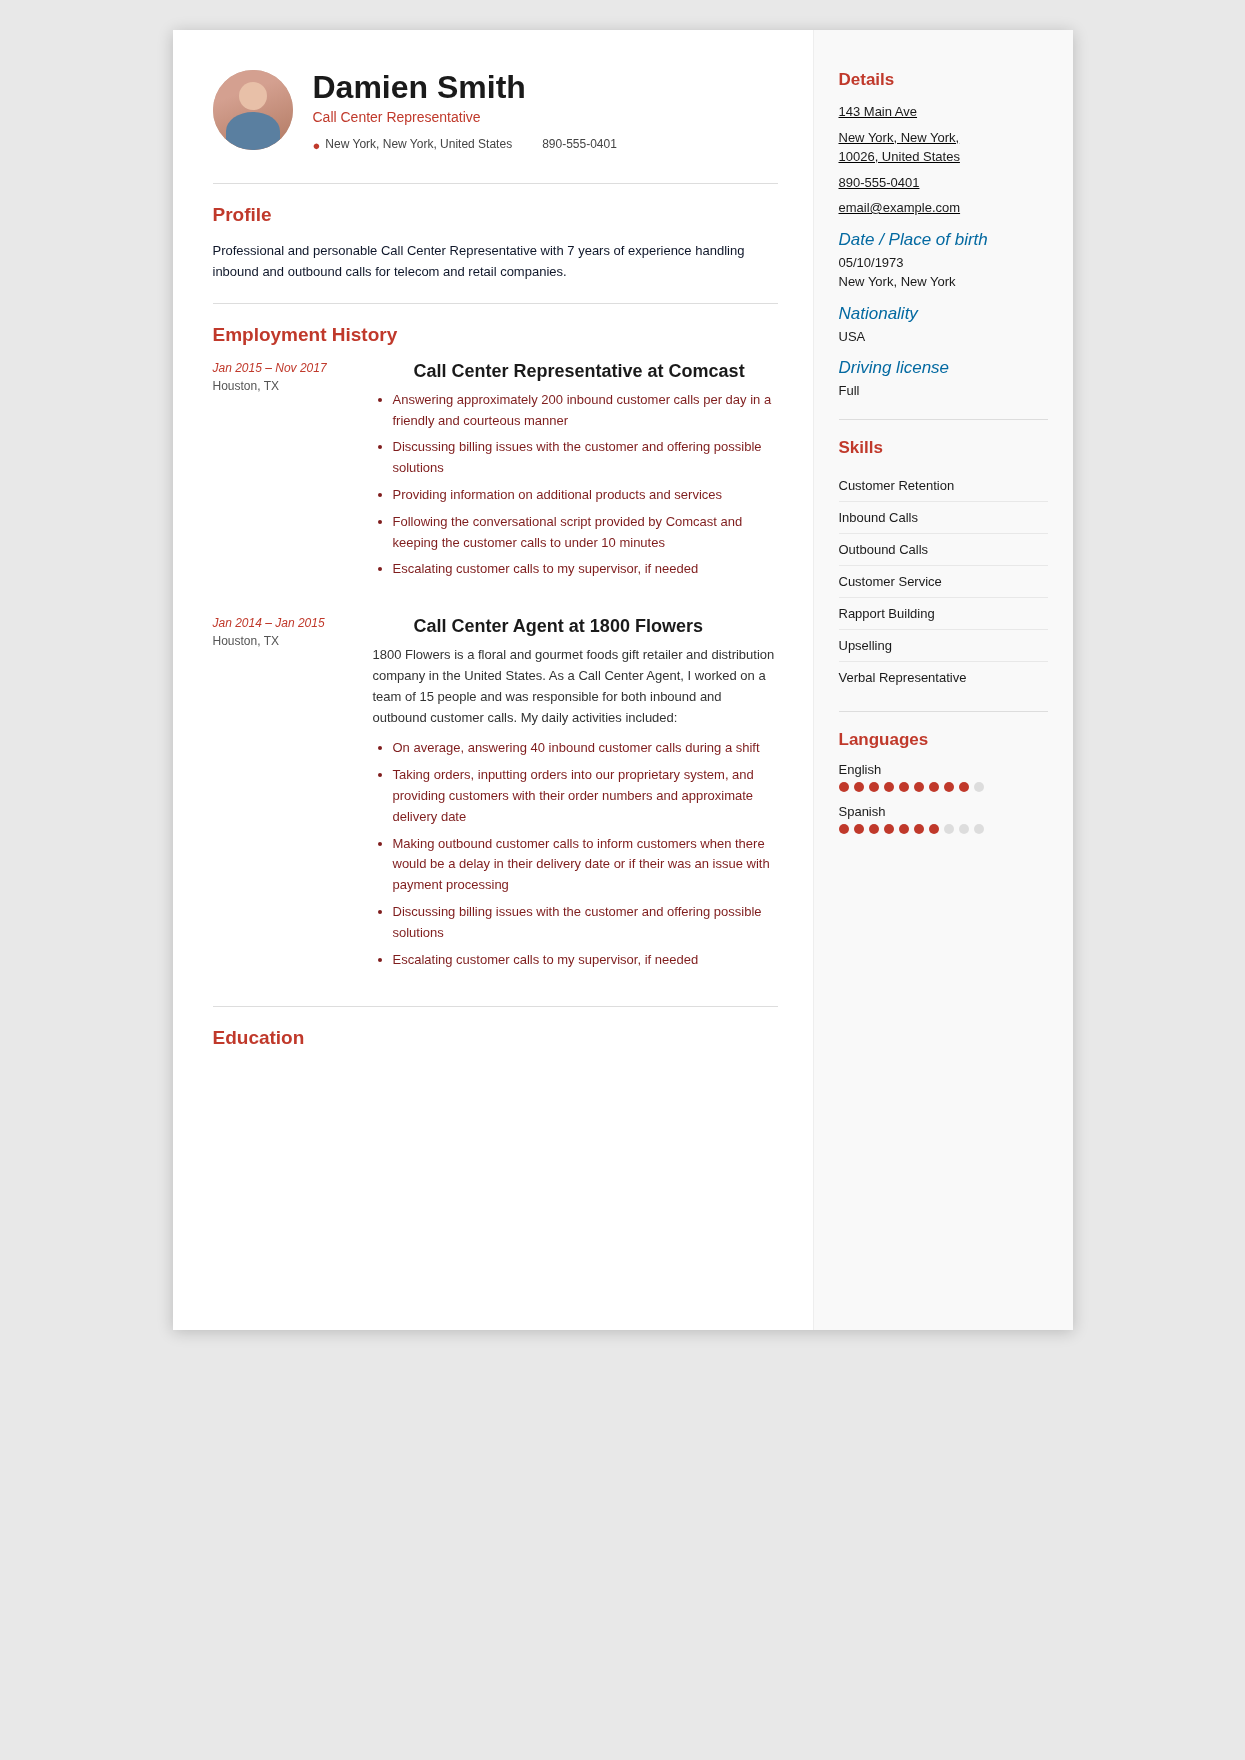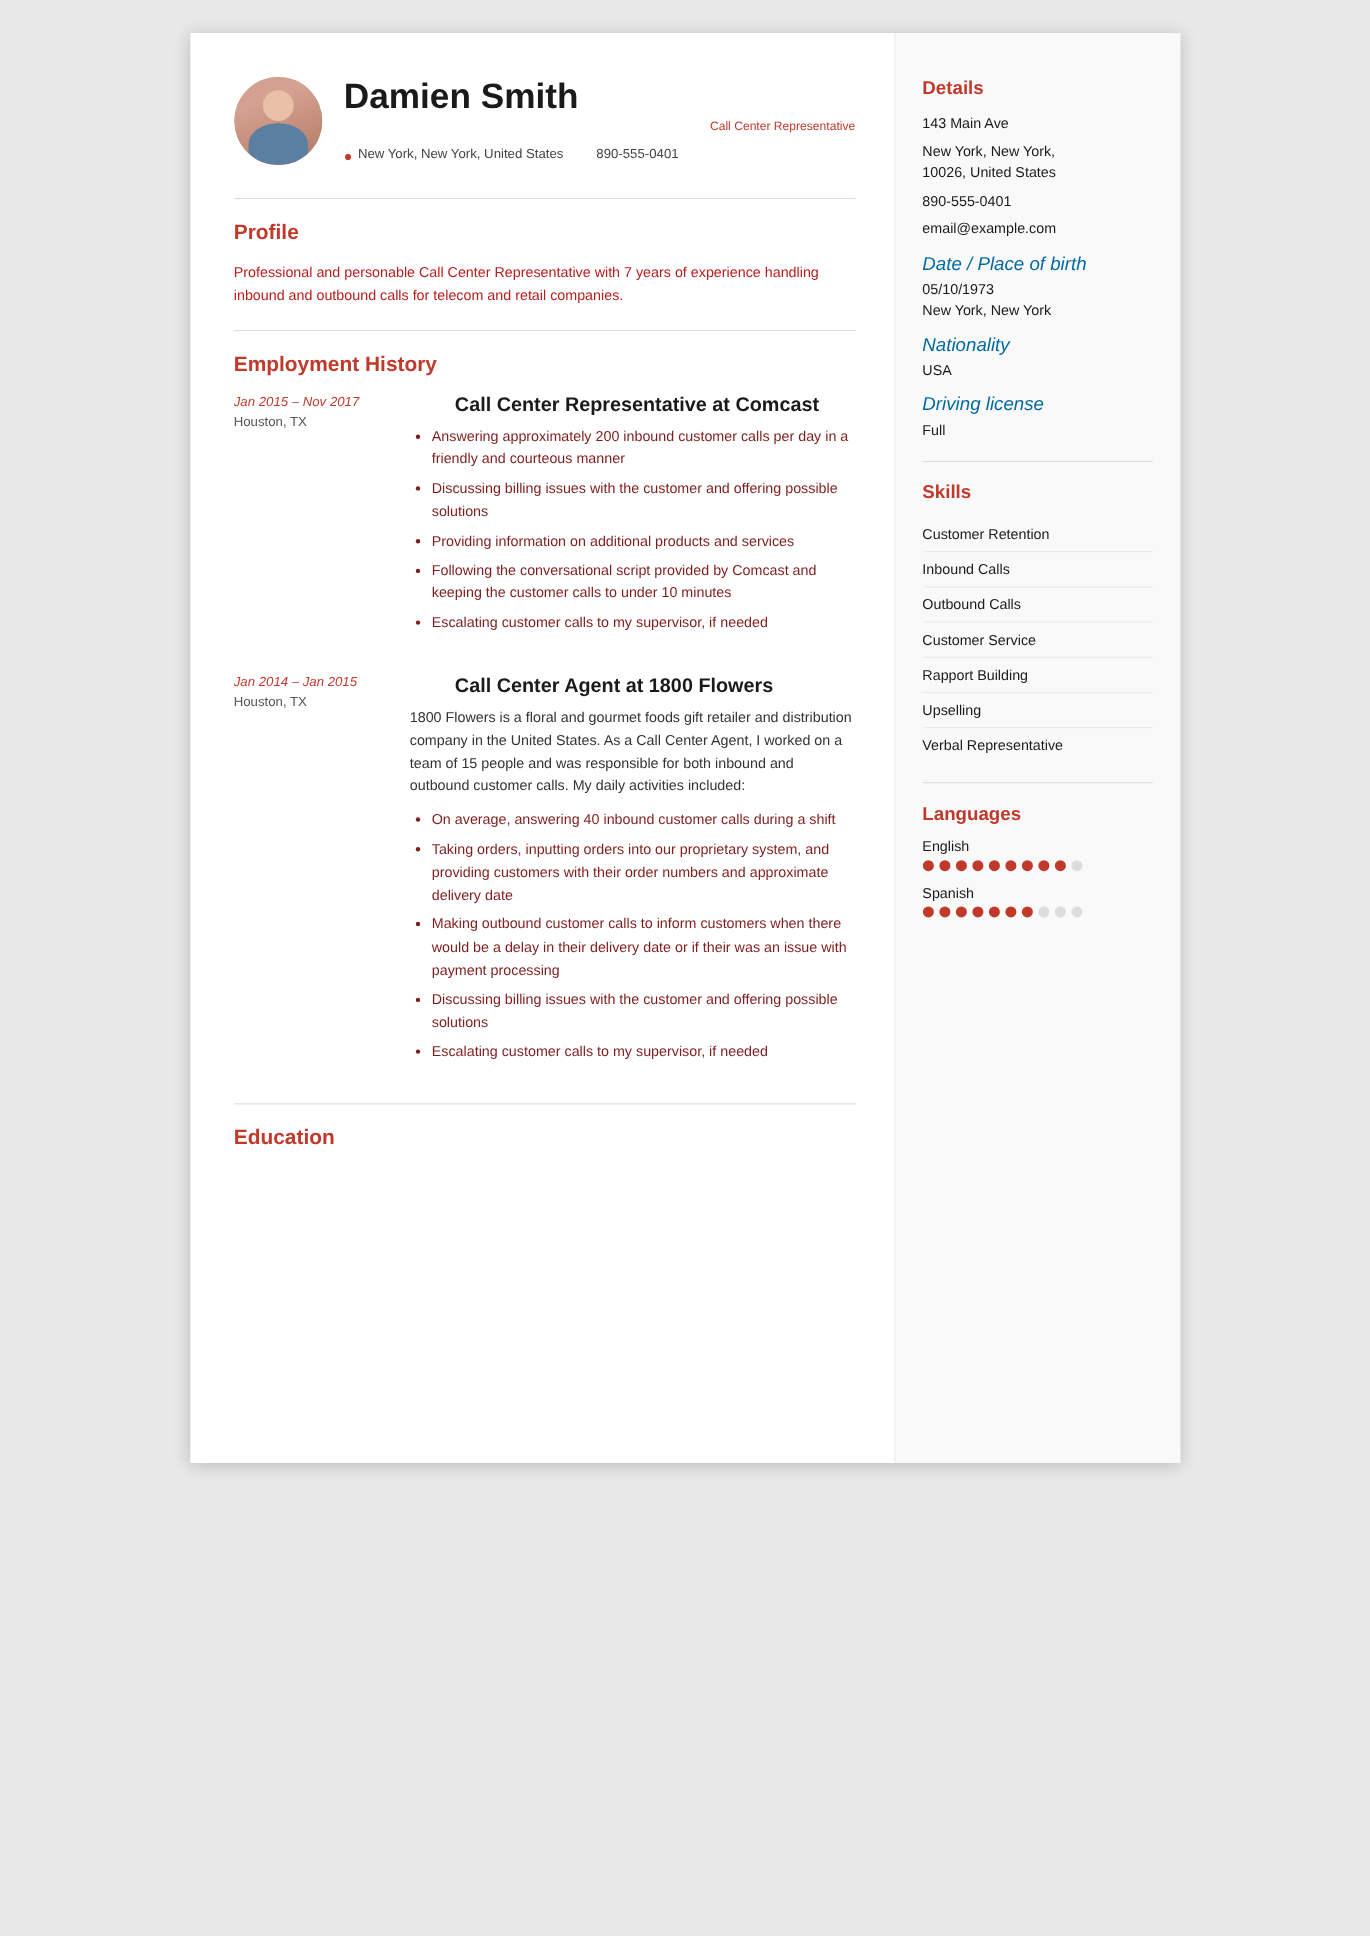--- a/index.html
+++ b/index.html
@@ -88,25 +88,24 @@
       flex: 1;
     }
     .name {
       font-size: 32px;
       font-weight: bold;
       color: #1a1a1a;
       line-height: 1.1;
       margin-bottom: 4px;
     }
     .title {
-      font-size: 11px;
+      font-size: 14px;
       color: #c0392b;
       margin-bottom: 12px;
       font-weight: normal;
-      text-align: right;
     }
     .contact-row {
       display: flex;
       align-items: flex-start;
       gap: 30px;
       font-size: 12px;
       color: #444;
     }
     .location-item {
       display: flex;
@@ -131,21 +130,21 @@
     .section-title {
       font-size: 19px;
       color: #c0392b;
       font-weight: bold;
       margin-bottom: 15px;
     }
 
     
     .profile-text {
       font-size: 13px;
-      color: #b91c1c;
+      color: #0f172a;
       line-height: 1.6;
       margin-bottom: 8px;
     }
 
     
     .employment-section {
       margin-bottom: 10px;
     }
     .job-entry {
       display: flex;
@@ -208,20 +207,21 @@
       font-style: italic;
     }
     .detail-value {
       font-size: 13px;
       color: #1a1a1a;
       line-height: 1.5;
       margin-bottom: 6px;
     }
     .detail-block {
       margin-bottom: 8px;
+      text-decoration: underline;
     }
     .right-divider {
       border: none;
       border-top: 1px solid #ddd;
       margin: 18px 0;
     }
 
     
     .skill-item {
       font-size: 13px;

